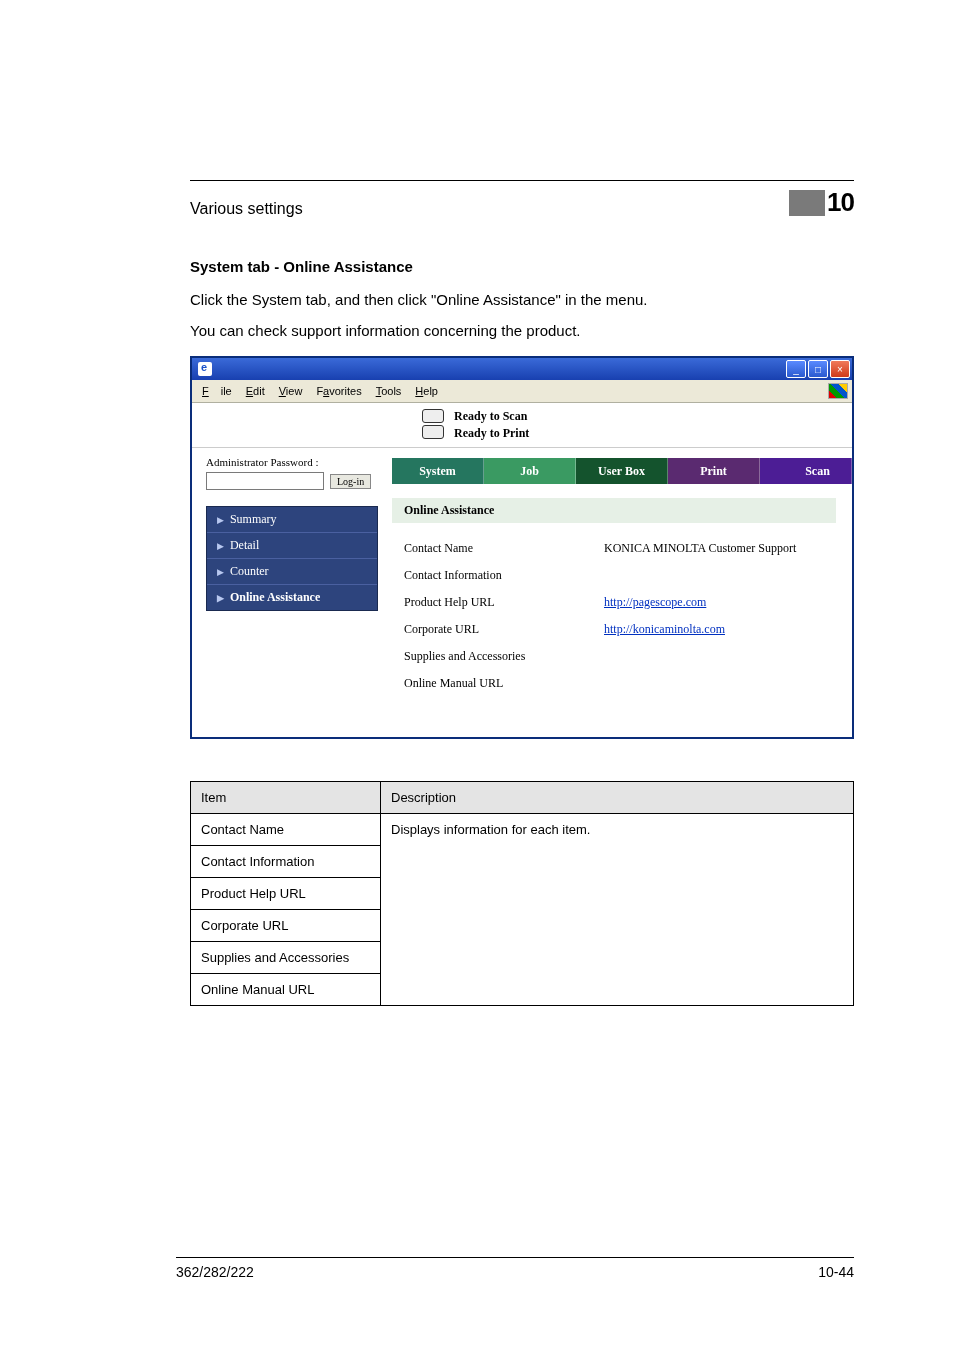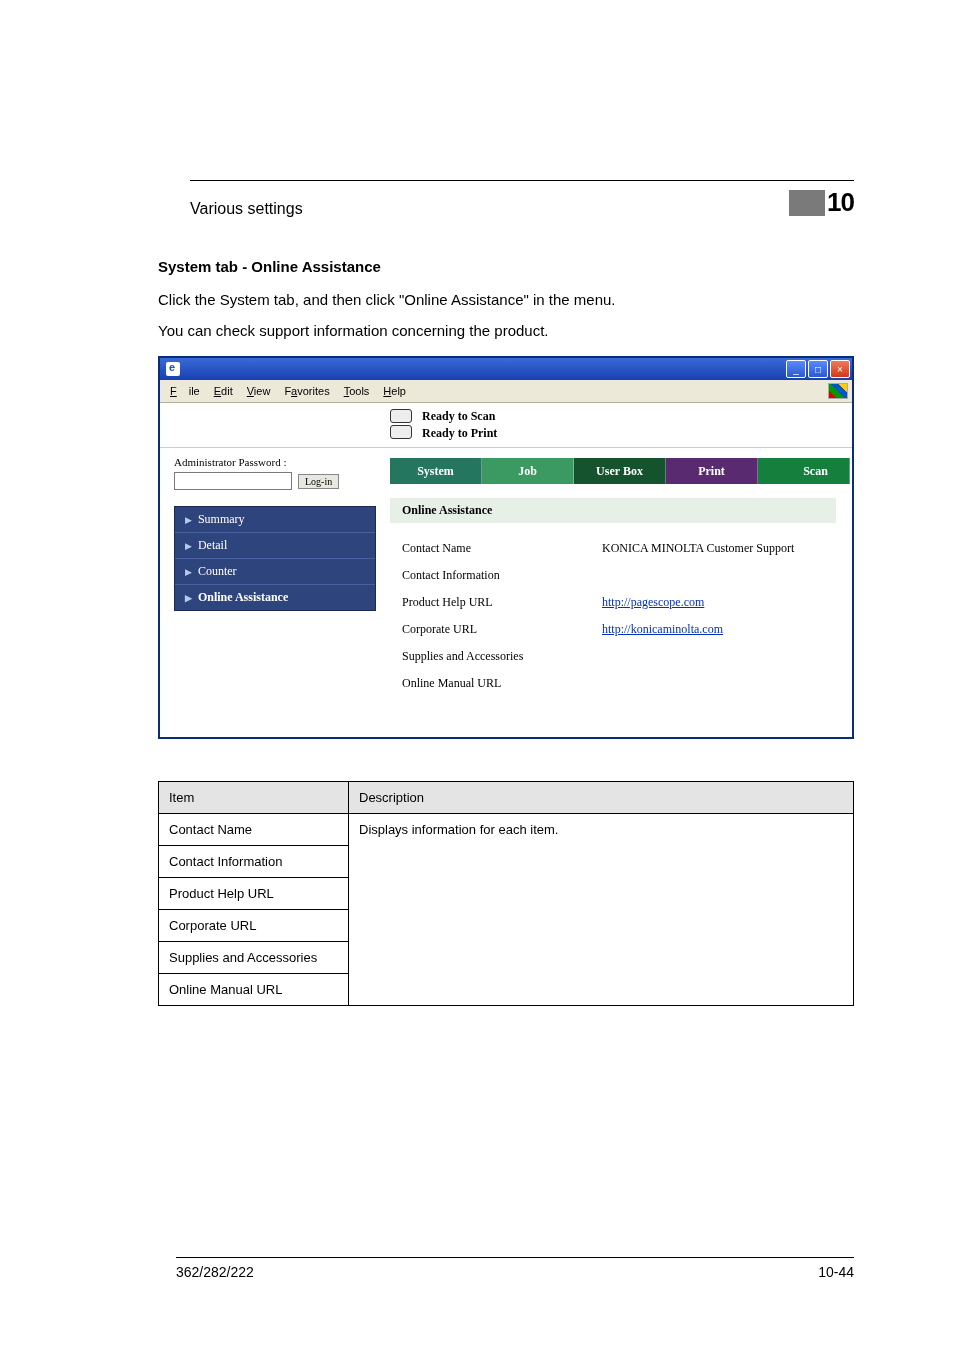--- a/index.html
+++ b/index.html
@@ -7,21 +7,21 @@
   .page { position: relative; width: 954px; height: 1350px; padding: 180px 100px 70px 100px; }
 
   
   .top-rule { border-top: 1px solid #000; margin: 0 0 6px 90px; }
   .header-row { display: flex; align-items: flex-end; justify-content: space-between; margin: 0 0 40px 90px; }
   .section-title { font-size: 16px; font-weight: normal; }
   .chapter-badge { display: flex; align-items: center; }
   .chapter-badge .stripe { width: 36px; height: 26px; background: #7a7a7a; margin-right: 2px; }
   .chapter-badge .num { font-size: 26px; font-weight: bold; letter-spacing: -1px; }
 
-  .content { margin-left: 58px; margin-right: 0; }
+  .content { margin-left: 90px; margin-right: 0; }
   .heading { font-size: 15px; font-weight: bold; margin-bottom: 14px; }
   .para { font-size: 15px; line-height: 1.5; margin-bottom: 8px; }
 
   
   .window { width: 100%; border: 2px solid #0a2d7a; margin-top: 14px; background: #fff; }
   .titlebar { height: 22px; background: linear-gradient(#3a6ad8, #1840b0); display: flex; align-items: center; justify-content: space-between; padding: 0 2px 0 6px; }
   .titlebar-left { display: flex; align-items: center; gap: 6px; }
   .ie-icon { width: 14px; height: 14px; background: #fff; border-radius: 2px; position: relative; }
   .ie-icon::after { content: "e"; color: #1a52c8; font-size: 11px; font-weight: bold; position: absolute; left: 3px; top: -1px; }
   .win-controls { display: flex; gap: 2px; }
@@ -54,21 +54,21 @@
   .side-item .tri { font-size: 9px; color: #b8c8f0; }
   .side-item.active { font-weight: bold; }
 
   .right-col { flex: 1; padding: 0 0 40px 0; }
   .tabs { display: flex; height: 26px; margin-top: 10px; margin-bottom: 14px; }
   .tab { flex: none; width: 92px; display: flex; align-items: center; justify-content: center; color: #fff; font-size: 12px; font-weight: bold; font-family: Georgia, serif; border-right: 1px solid rgba(255,255,255,0.3); }
   .tab.system { background: #25765f; }
   .tab.job { background: #3a9a62; }
   .tab.userbox { background: #14532d; }
   .tab.print { background: #5a2a70; }
-  .tab.scan { background: #15803d; padding-left: 24px; }
+  .tab.scan { background: #4c1d95; padding-left: 24px; }
 
   .panel-title { background: #e6f0e6; font-size: 12px; font-weight: bold; font-family: Georgia, serif; padding: 5px 12px; margin: 0 16px 12px 0; }
   .kv-list { font-size: 12px; font-family: Georgia, serif; padding: 0 16px 0 12px; }
   .kv-row { display: flex; padding: 6px 0; }
   .kv-key { width: 200px; }
   .kv-val a { color: #0030c0; text-decoration: underline; }
 
   
   .desc-table { width: 100%; border-collapse: collapse; margin-top: 42px; font-size: 13px; }
   .desc-table th { background: #e4e4e4; text-align: left; font-weight: normal; padding: 8px 10px; border: 1px solid #000; }

